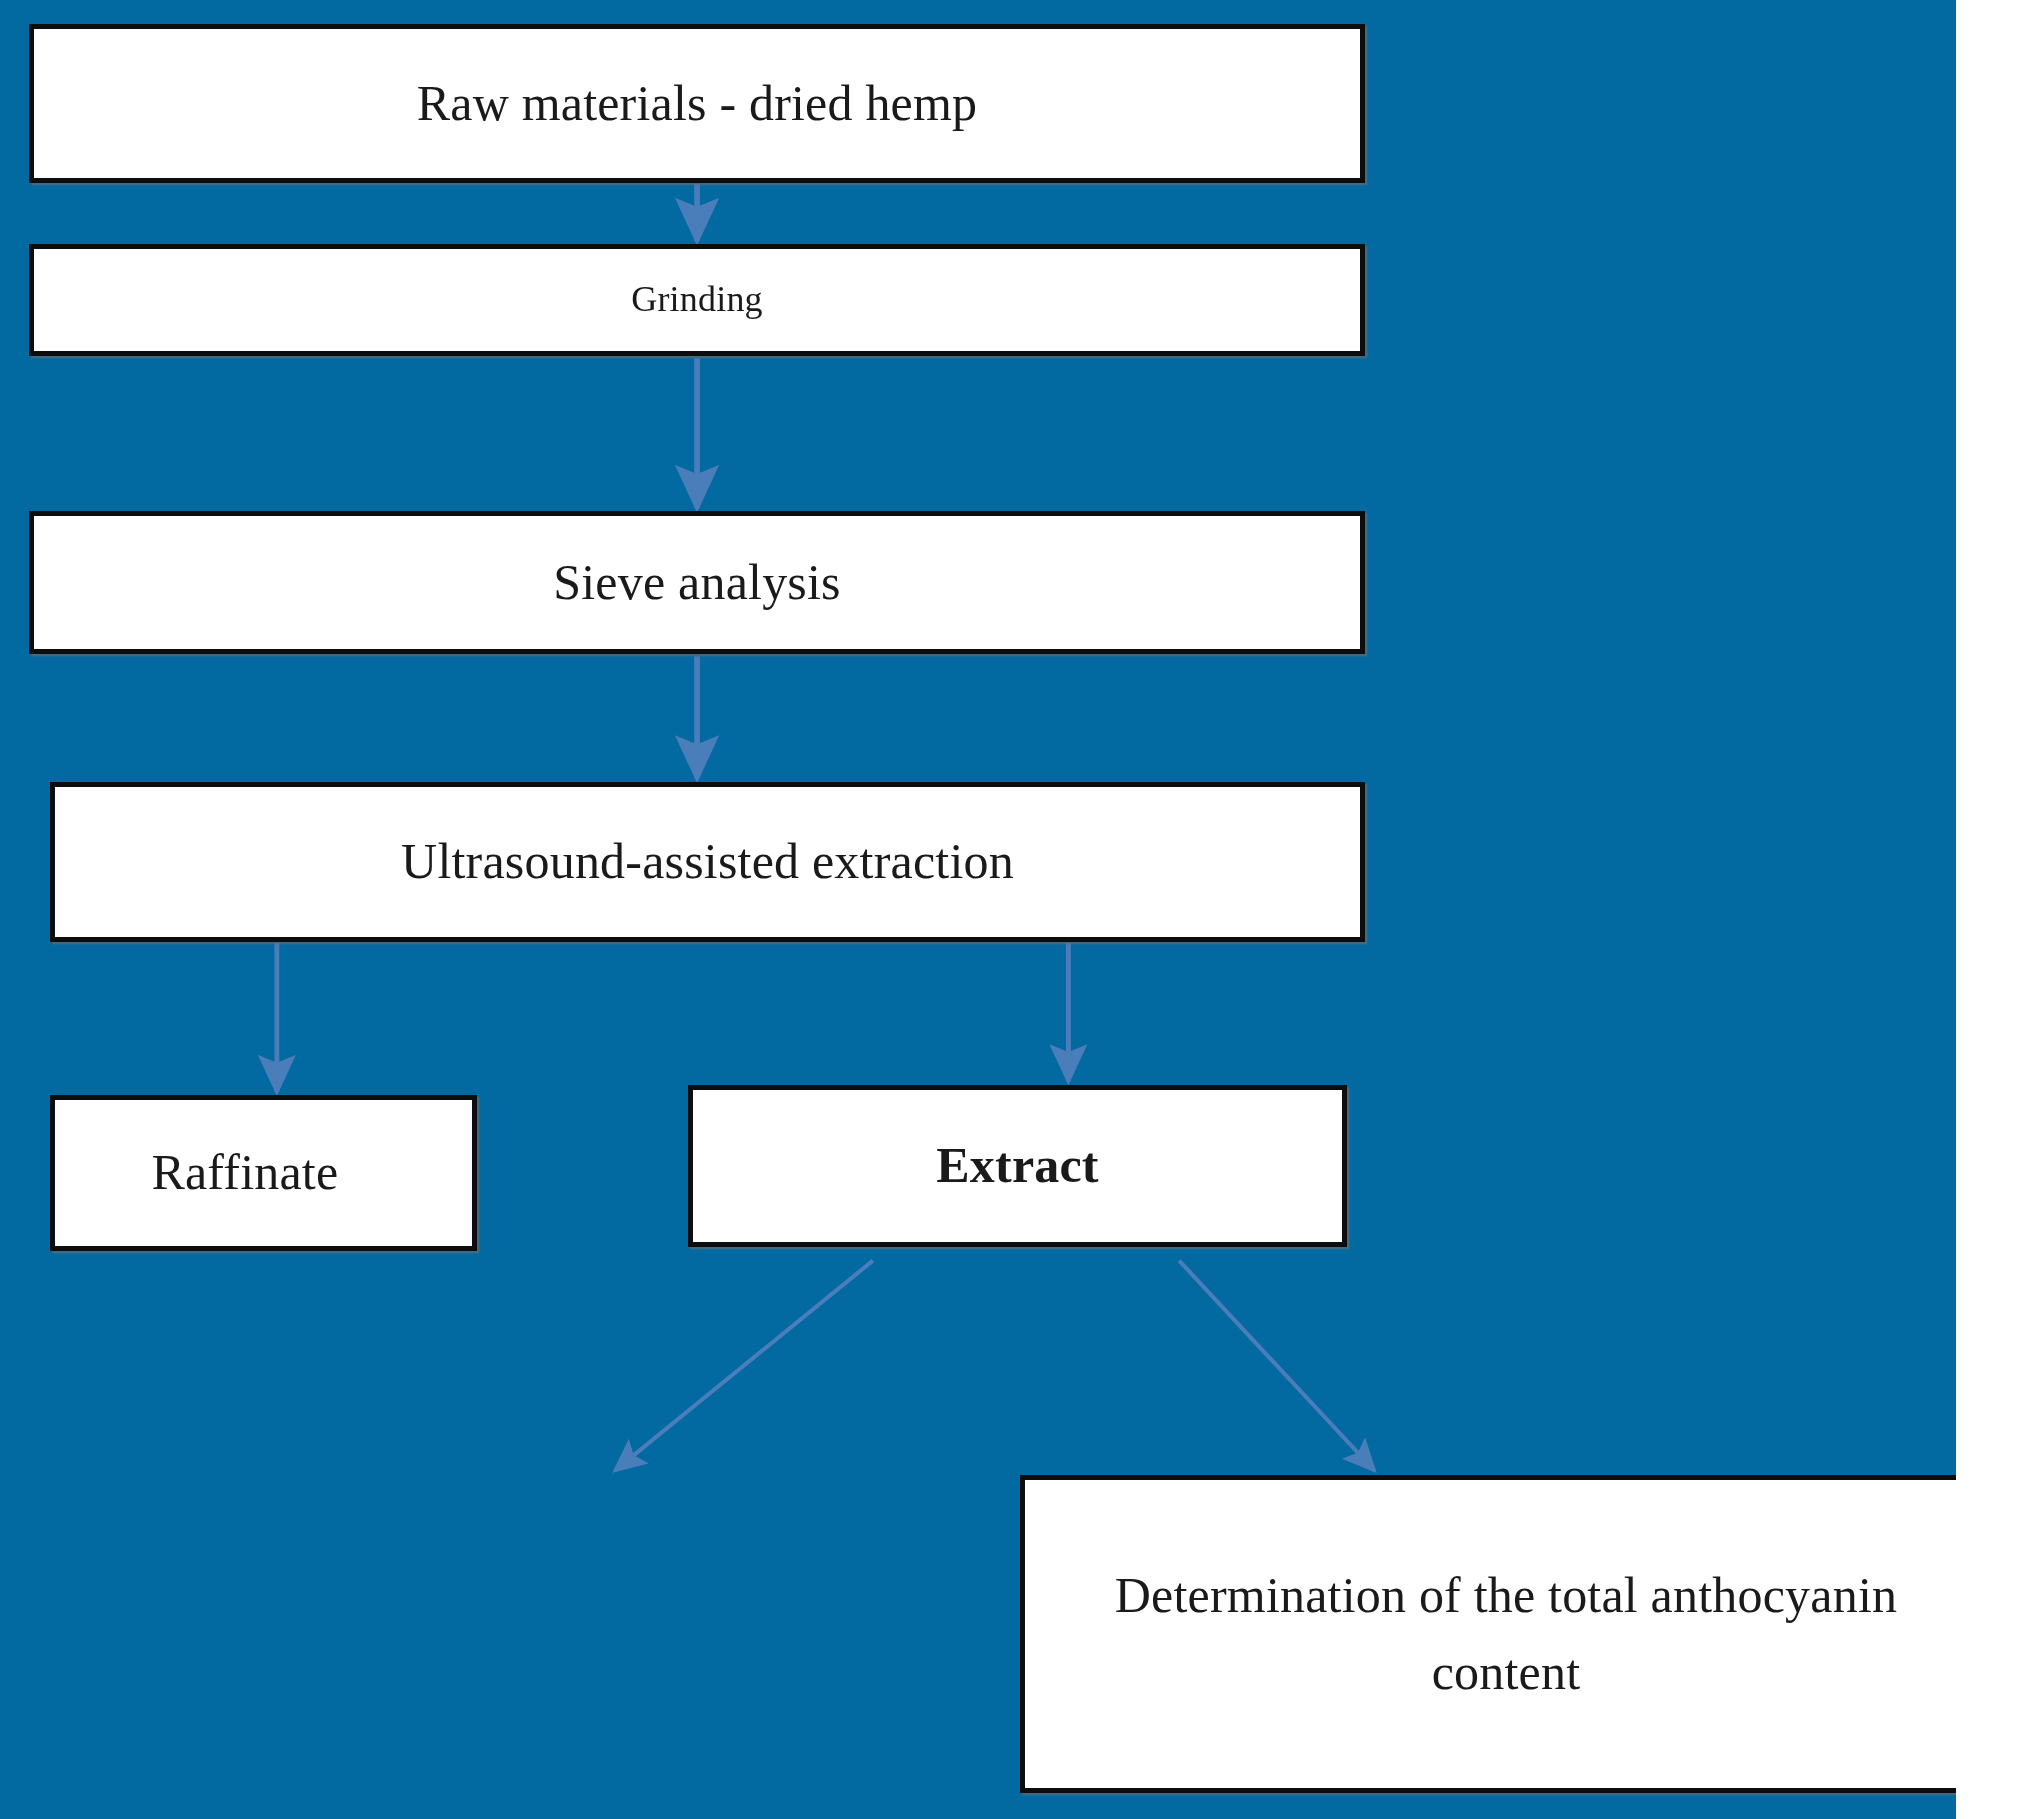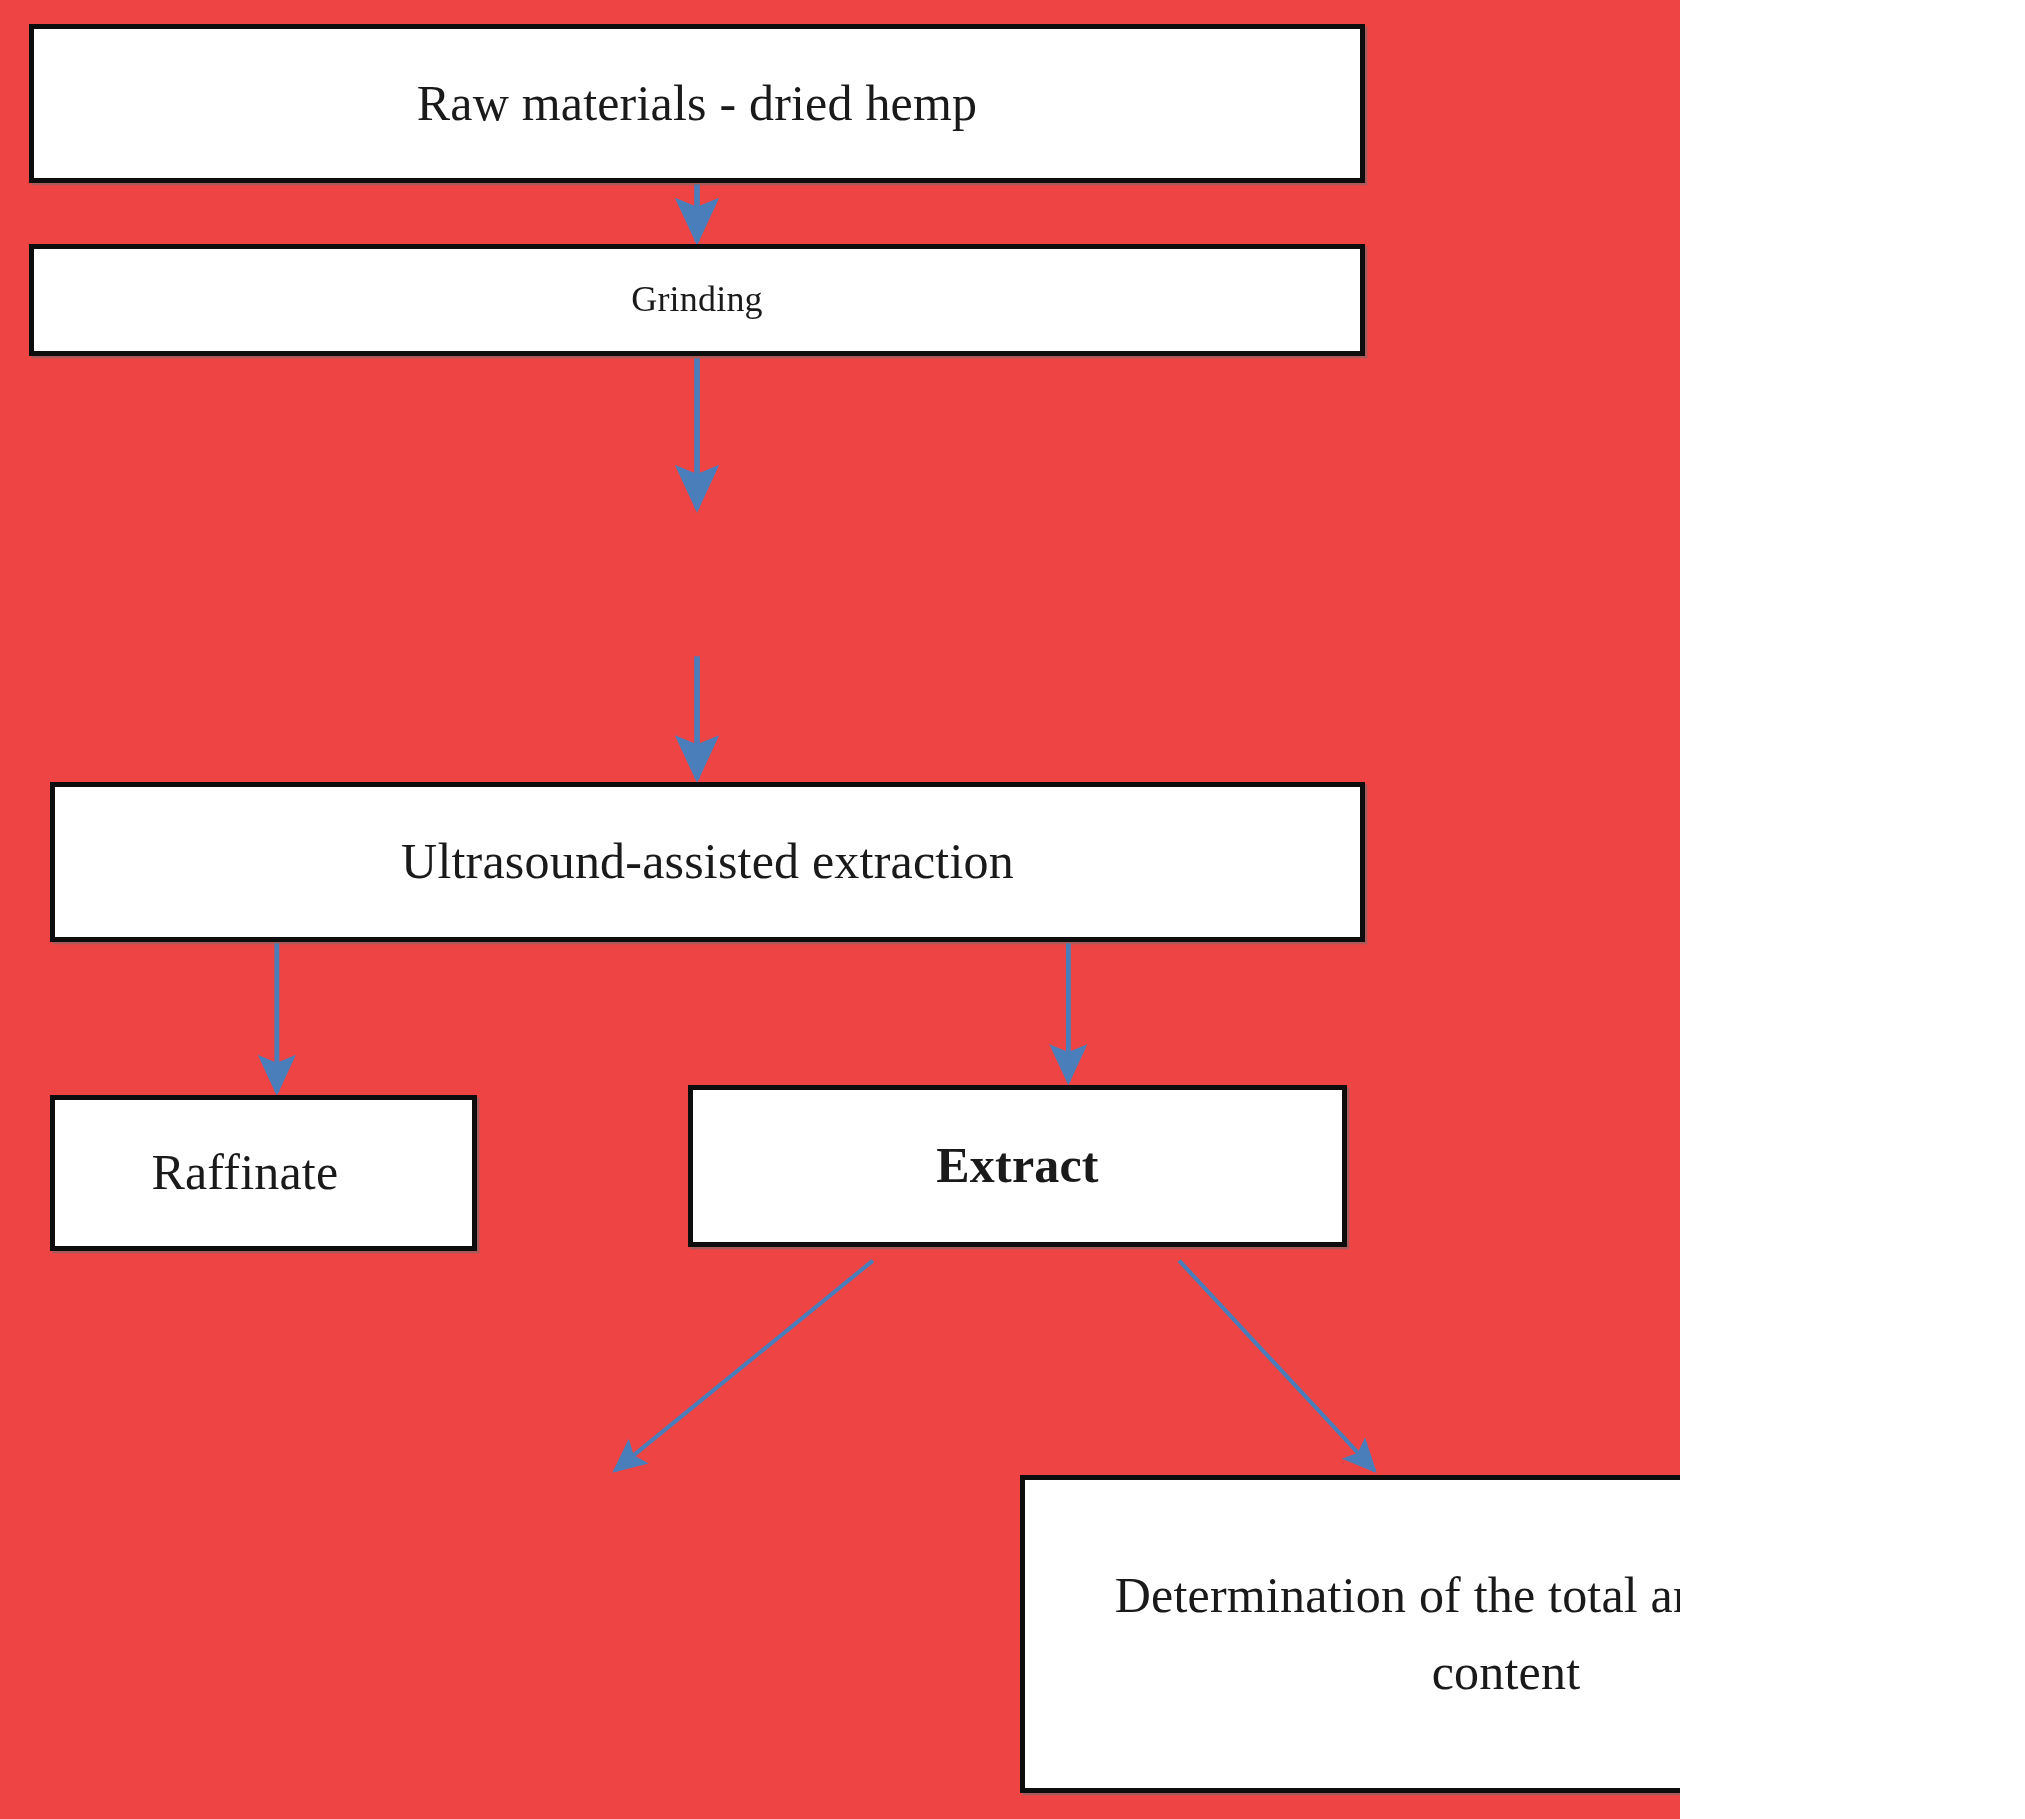--- a/index.html
+++ b/index.html
@@ -5,23 +5,23 @@
   html, body {
     margin: 0;
     padding: 0;
     background: #ffffff;
   }
   body {
     font-family: "Liberation Serif", "DejaVu Serif", serif;
   }
   #canvas {
     position: relative;
-    width: 1680px;
+    width: 1956px;
     height: 1820px;
-    background: #ef4444;
+    background: #0369a1;
     overflow: hidden;
   }
   .node {
     position: absolute;
     box-sizing: border-box;
     background: #ffffff;
     border: 5.7px solid #0d0d0d;
     display: flex;
     align-items: center;
     justify-content: center;
@@ -88,20 +88,23 @@
   </svg>
 
   <div class="node" id="node-raw-materials">
     <span class="label">Raw materials - dried hemp</span>
   </div>
 
   <div class="node" id="node-grinding">
     <span class="label">Grinding</span>
   </div>
 
+  <div class="node" id="node-sieve-analysis">
+    <span class="label">Sieve analysis</span>
+  </div>
 
   <div class="node" id="node-raffinate">
     <span class="label">Raffinate</span>
   </div>
 
   <div class="node" id="node-ultrasound">
     <span class="label">Ultrasound-assisted extraction</span>
   </div>
 
   <div class="node" id="node-extract">

